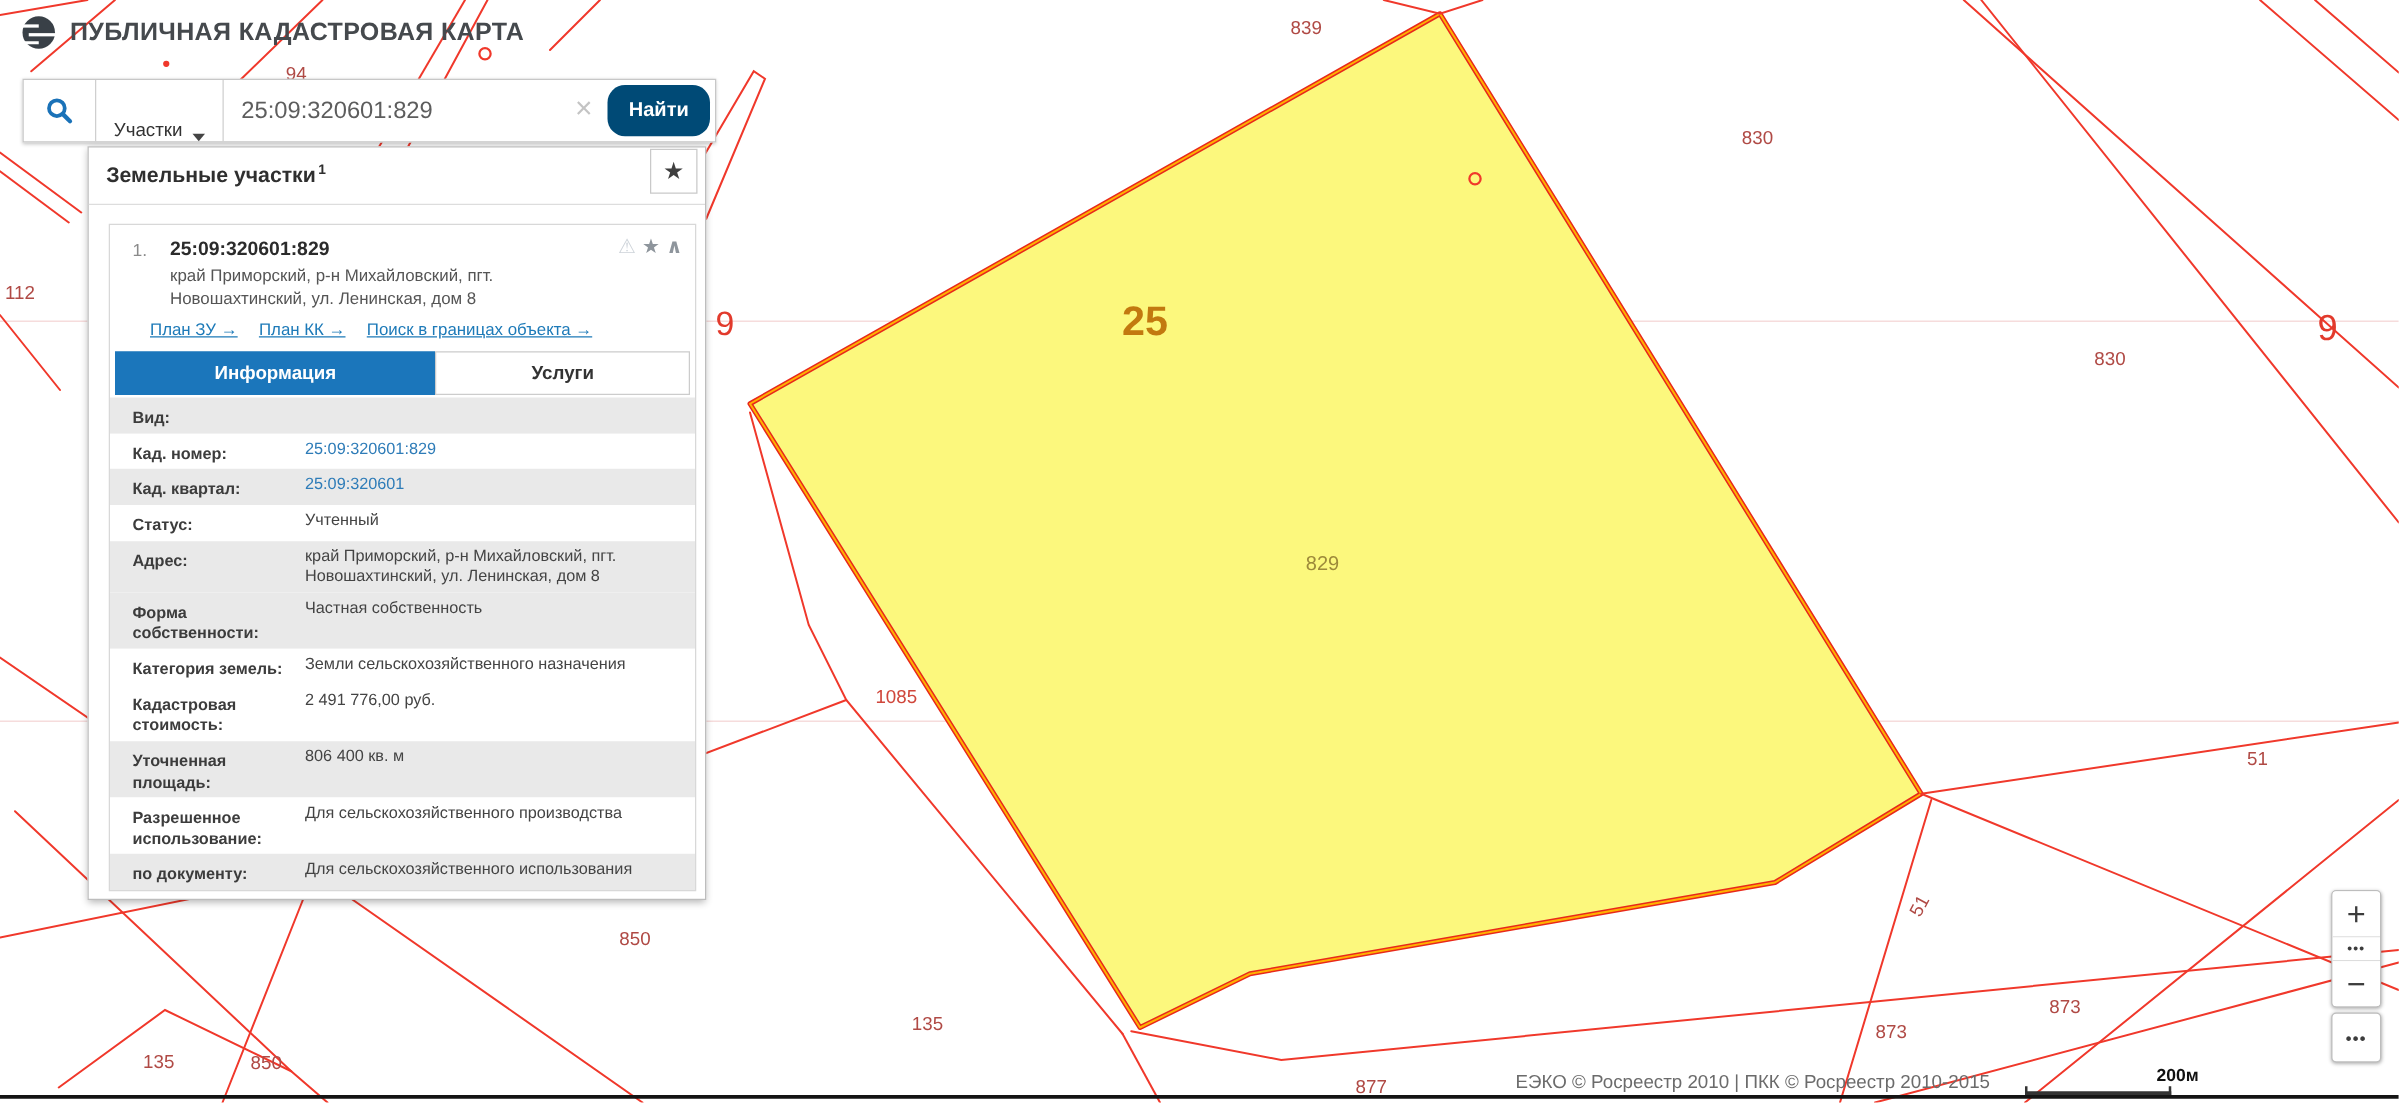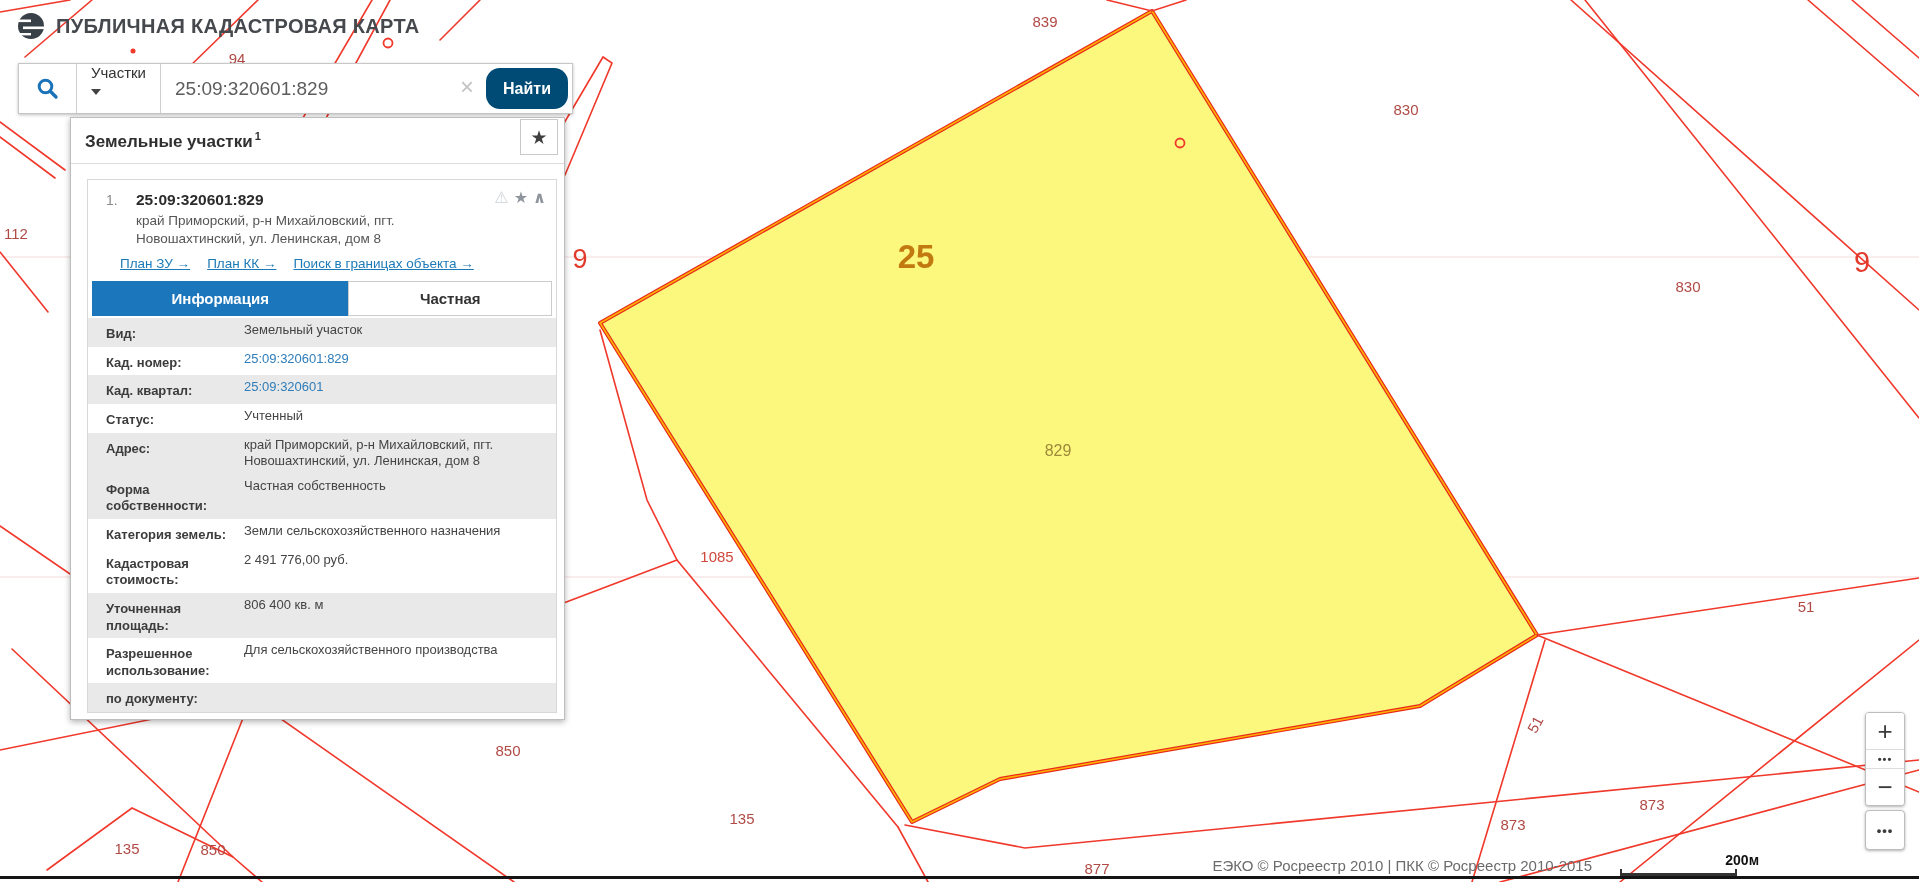--- a/index.html
+++ b/index.html
@@ -9,21 +9,21 @@
   
   #map-svg{position:absolute;left:0;top:0;width:1919px;height:882px;}
   
   #app-header{left:16px;top:11px;display:flex;align-items:center;gap:10px;z-index:5;}
   #app-title{font-size:20px;font-weight:bold;color:#45494d;letter-spacing:.3px;}
   
   #search-bar{left:18px;top:63px;width:553px;height:49px;background:#fff;border:1px solid #c7c7c7;
     box-shadow:0 1px 3px rgba(0,0,0,.25);display:flex;align-items:center;z-index:6;}
   #search-icon-wrap{width:57px;display:flex;justify-content:center;align-items:center;}
   #search-category{height:100%;border-left:1px solid #cfcfcf;border-right:1px solid #cfcfcf;
-    display:flex;align-items:flex-start;gap:8px;padding:0 14px;cursor:pointer;flex-direction:column;}
+    display:flex;align-items:flex-end;gap:8px;padding:0 14px;cursor:pointer;}
   #search-category span{font-size:15px;color:#333;}
   .caret-down{width:0;height:0;border-left:5px solid transparent;border-right:5px solid transparent;
     border-top:6px solid #444;}
   #search-input{flex:1;border:none;outline:none;font-size:19px;color:#5d5d5d;padding:0 8px 0 14px;
     font-family:"Liberation Sans","DejaVu Sans",sans-serif;min-width:0;background:transparent;}
   #clear-btn{font-size:24px;color:#c4c4c4;padding:0 12px 3px 6px;cursor:pointer;line-height:1;}
   #find-btn{height:41px;padding:0 17px;margin-right:4px;background:#004a76;color:#fff;border:none;
     font-size:16px;font-weight:bold;border-radius:14px;cursor:pointer;
     font-family:"Liberation Sans","DejaVu Sans",sans-serif;}
   
@@ -212,26 +212,25 @@
           <span class="ic ic-collapse">∧</span>
         </div>
       </div>
       <div id="links-row">
           <a>План ЗУ →</a>
           <a>План КК →</a>
           <a>Поиск в границах объекта →</a>
         </div>
       <div id="tabs-row">
           <div class="tab active">Информация</div>
-          <div class="tab inactive">Частная</div>
+          <div class="tab inactive">Услуги</div>
         </div>
       <div id="info-table">
           <div class="info-row gray">
             <div class="lbl">Вид:</div>
-            <div class="val">Земельный участок</div>
           </div>
           <div class="info-row">
             <div class="lbl">Кад. номер:</div>
             <div class="val link">25:09:320601:829</div>
           </div>
           <div class="info-row gray">
             <div class="lbl">Кад. квартал:</div>
             <div class="val link">25:09:320601</div>
           </div>
           <div class="info-row">
@@ -257,20 +256,21 @@
           <div class="info-row gray">
             <div class="lbl">Уточненная площадь:</div>
             <div class="val">806 400 кв. м</div>
           </div>
           <div class="info-row">
             <div class="lbl">Разрешенное использование:</div>
             <div class="val">Для сельскохозяйственного производства</div>
           </div>
           <div class="info-row gray">
             <div class="lbl">по документу:</div>
+            <div class="val">Для сельскохозяйственного использования</div>
           </div>
         </div>
     </div>
   </div>
 
   <div id="zoom-group" class="abs">
     <div id="zoom-in" class="zbtn">+</div>
     <div id="basemap-dots" class="zbtn">•••</div>
     <div id="zoom-out" class="zbtn">−</div>
   </div>

